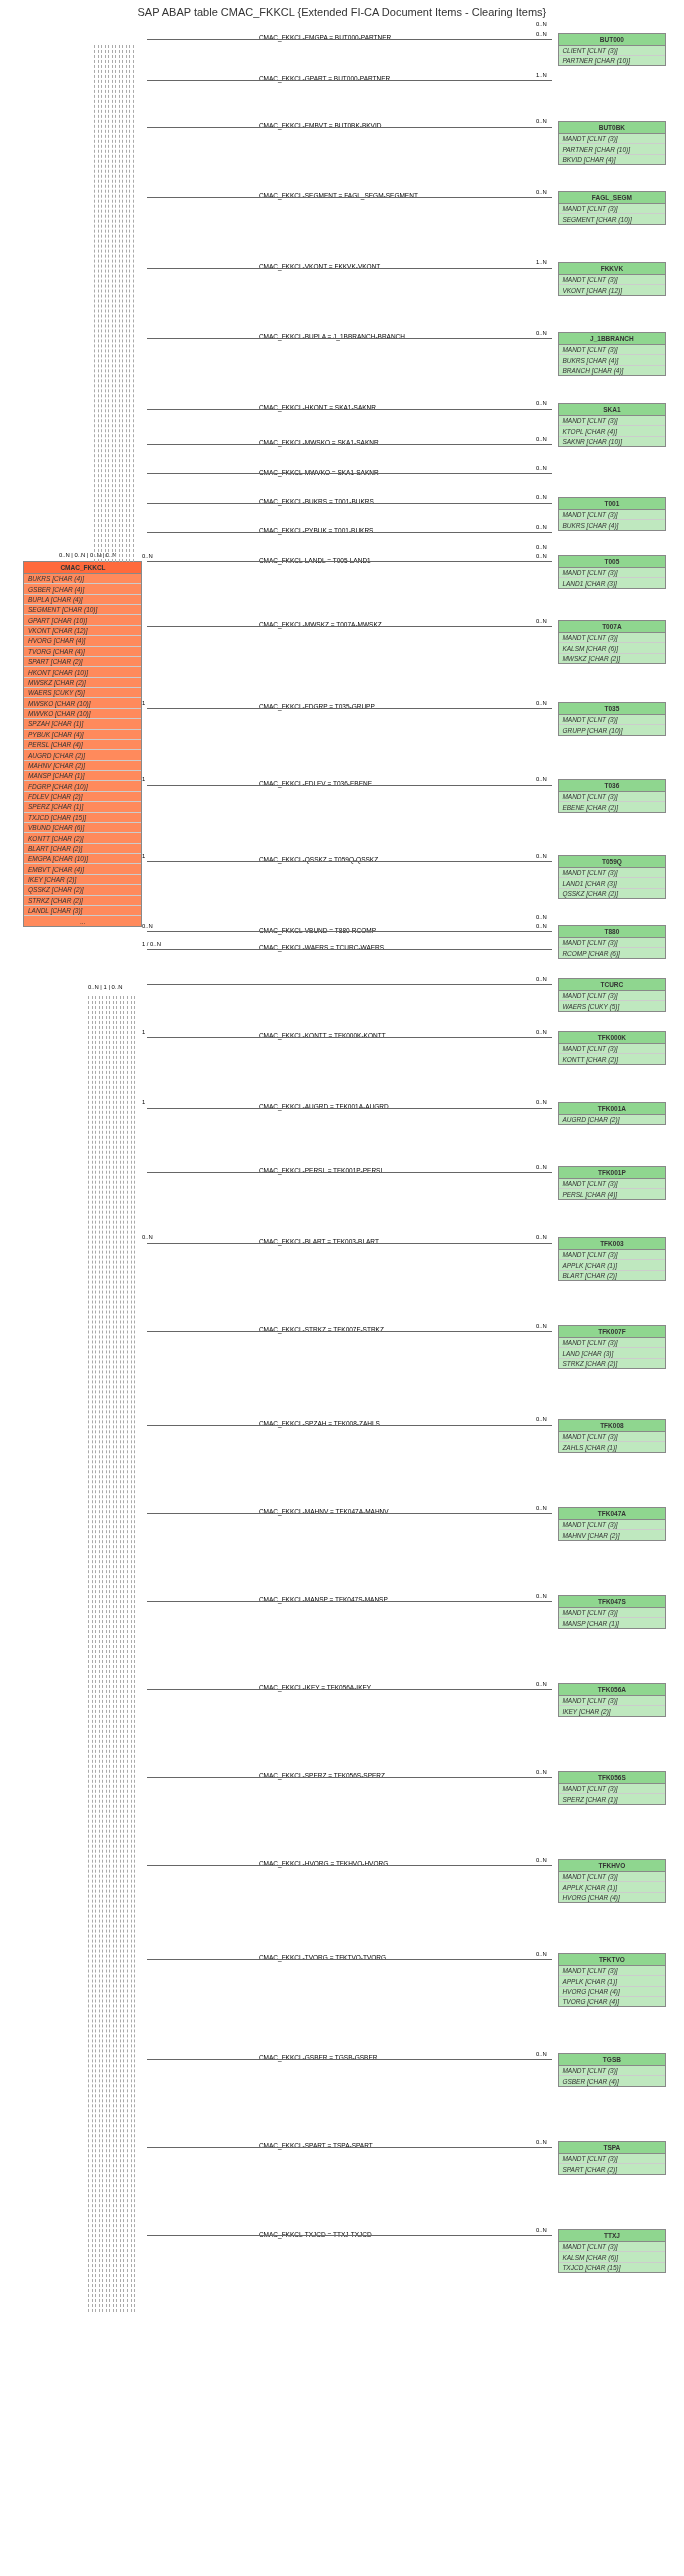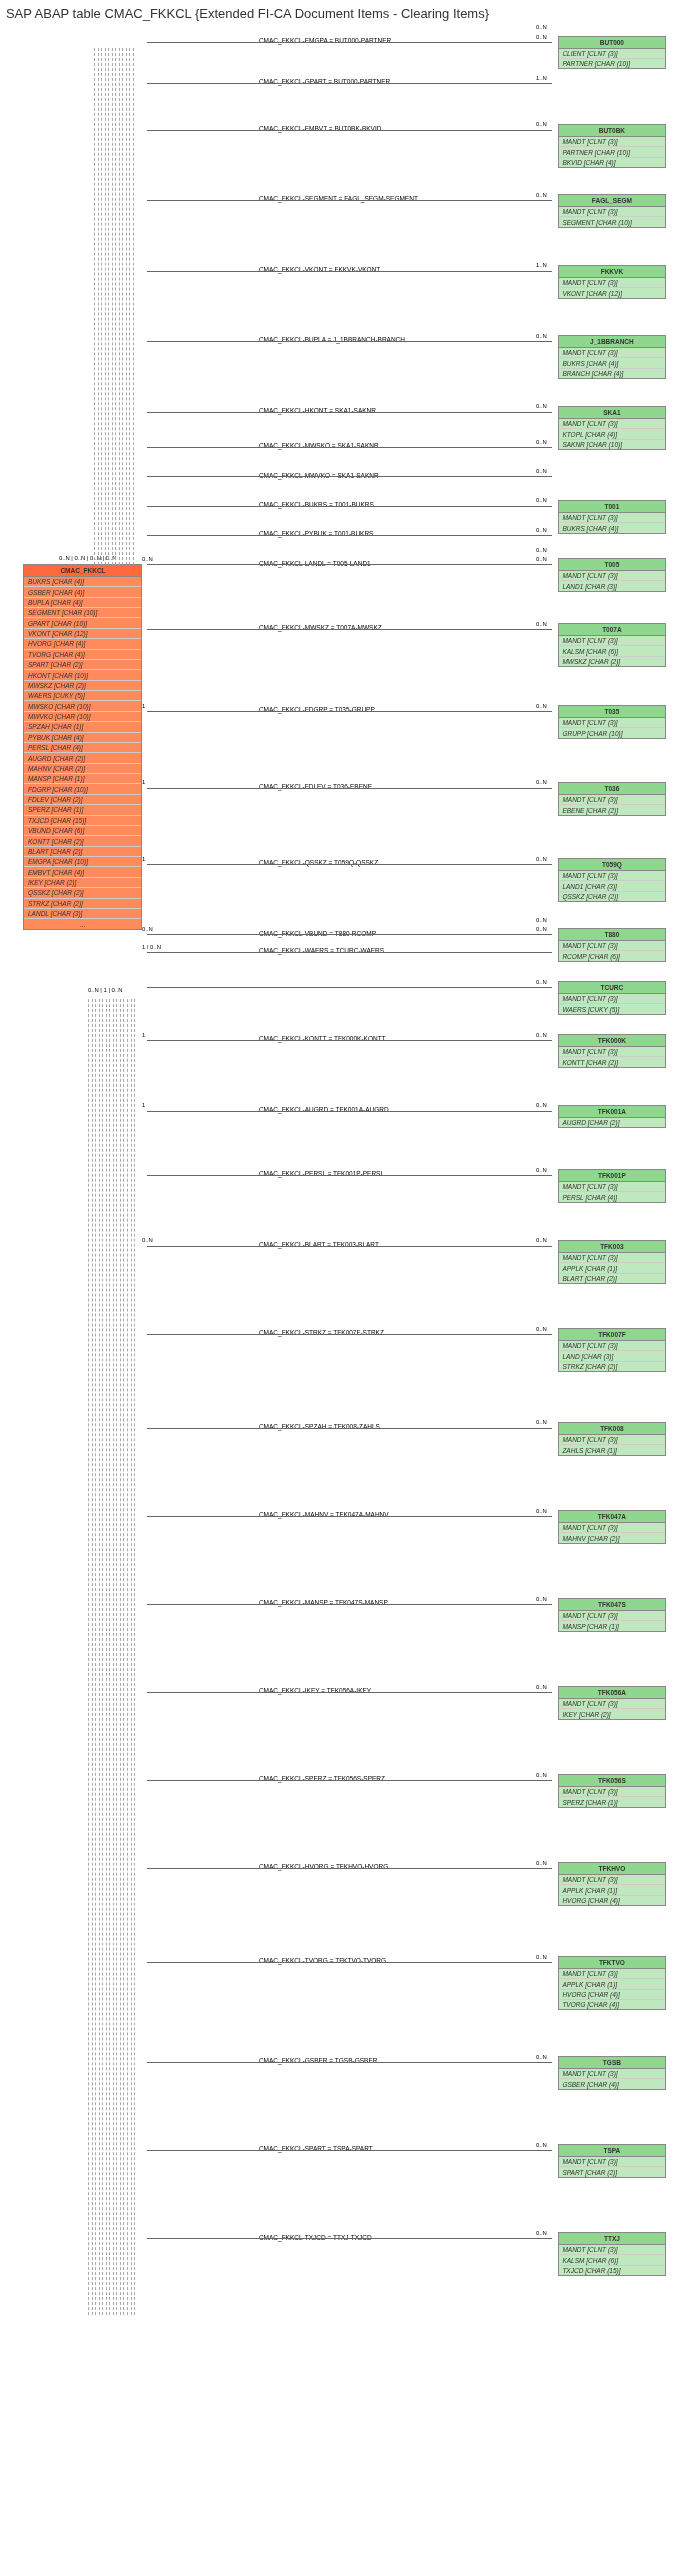--- a/index.html
+++ b/index.html
@@ -5,22 +5,22 @@
   body {
     margin: 0;
     padding: 5.9px;
     font-family: sans-serif;
     font-size: 6.5px;
     background: #fff;
     color: #333;
     width: 672px;
   }
   .title {
-    text-align: left;
-    font-size: 13px;
+    text-align: center;
+    font-size: 11px;
     margin-bottom: 3.5px;
   }
   .diagram {
     position: relative;
     width: 672px;
     height: 2549px;
   }
   .box {
     position: absolute;
     border: 0.6px solid #888;

